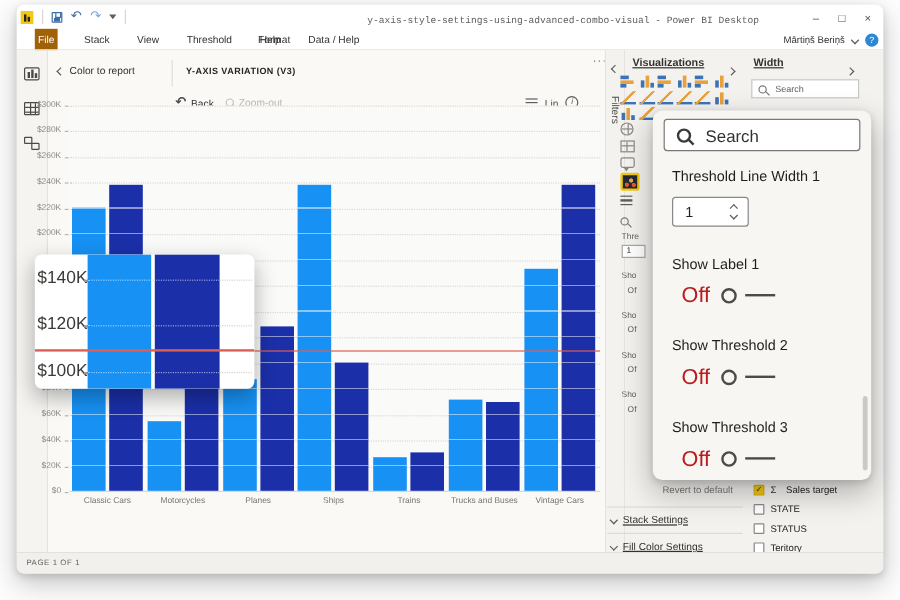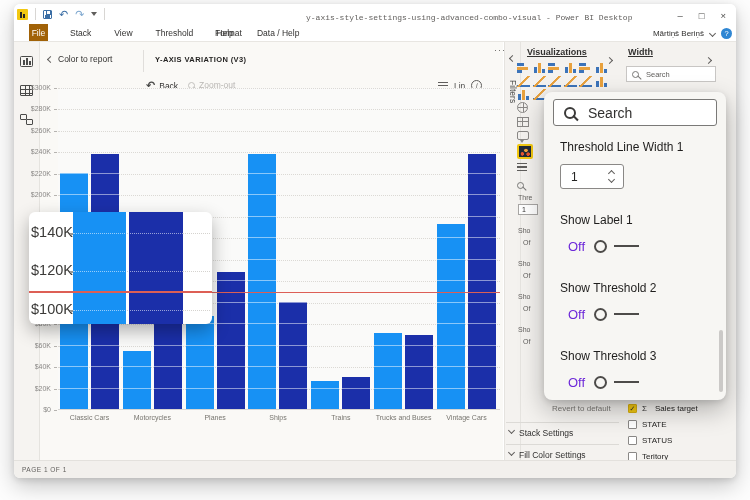--- a/index.html
+++ b/index.html
@@ -122,21 +122,21 @@
       radial-gradient(circle at 58% 40%,#f2a33c 0 1.5px,transparent 2px),
       radial-gradient(circle at 76% 74%,#e8542e 0 1.5px,transparent 2px);}
   
   #occluded{position:absolute;left:-3px;top:152px;width:26px;display:flex;flex-direction:column;}
   .occ-lab{font-size:7px;color:#605e5c;white-space:nowrap;overflow:hidden;width:24px;}
   .occ-ctl{font-size:7px;color:#605e5c;margin:5px 0 14px 5px;}
   .occ-step{width:20px;height:11px;background:#fff;border:1px solid #a8a6a4;font-size:7px;color:#323130;
     padding-left:3px;line-height:10px;margin:3px 0 12px 0;}
   
   .sectline{position:absolute;left:506px;width:113px;height:1px;background:#dcdad6;}
-  .sectrow{position:absolute;left:509px;display:flex;gap:5px;align-items:flex-start;font-size:8.5px;color:#323130;}
+  .sectrow{position:absolute;left:509px;display:flex;gap:5px;align-items:center;font-size:8.5px;color:#323130;text-decoration:underline;}
   .revert{position:absolute;left:552px;top:404px;font-size:8px;color:#7a7874;}
   
   #fieldrows{position:absolute;left:8px;top:362px;display:flex;flex-direction:column;gap:7px;}
   .frow{display:flex;align-items:center;gap:5px;font-size:8px;color:#252423;}
   .fcheck{width:9px;height:9px;border:1px solid #8a8886;border-radius:1px;background:#fff;
     font-size:7px;line-height:8px;text-align:center;color:#323130;}
   .fcheck.on{background:#f2c811;border-color:#d9b00f;}
   .fsigma{font-size:8px;color:#323130;width:8px;}
   
   #popup{position:absolute;left:544px;top:92px;width:182px;height:308px;background:#f7f6f3;border-radius:8px;
@@ -146,21 +146,21 @@
   #popup .psearch input{border:none;outline:none;background:transparent;font-size:14px;color:#323130;width:100px;}
   #popup .psearch input::placeholder{color:#323130;}
   #pbody{position:absolute;left:16px;top:48px;right:12px;}
   .p-label{font-size:12px;color:#1f1e1d;margin:0 0 10px;}
   .p-stepper{width:64px;height:25px;background:#fff;border:1px solid #8a8886;border-radius:3px;position:relative;
     font-size:12px;color:#252423;line-height:24px;padding-left:10px;margin:0 0 24px;}
   .p-stepper .chev{position:absolute;right:9px;border-color:#605e5c;}
   .p-stepper .chev.up{top:6px;transform:rotate(-135deg);}
   .p-stepper .chev.dn{bottom:6px;transform:rotate(45deg);}
   .p-toggle{display:flex;align-items:center;gap:9px;margin:0 0 26px 8px;height:18px;}
-  .p-toggle .off{font-size:13px;color:#6d28d9;}
+  .p-toggle .off{font-size:18px;color:#b91c1c;}
   .knob{width:13px;height:13px;border:2px solid #4d4b49;border-radius:50%;}
   .track{width:25px;height:2.5px;background:#4d4b49;margin-left:-2px;}
   .pscroll{position:absolute;right:3px;top:238px;width:4px;height:62px;background:#cbc9c7;border-radius:2px;}
   
   #statusbar{position:absolute;left:14px;top:460px;width:722px;height:18px;background:#f2f0ed;border-top:1px solid #e3e1dd;
     border-radius:0 0 6px 6px;}
   #statusbar span{position:absolute;left:8px;top:5px;font-size:6.5px;color:#605e5c;letter-spacing:.5px;}
   .grayed{color:#b8b6b3 !important;}
   .grayed .mag{border-color:#c3c1be;}
   .grayed .mag::after{background:#c3c1be;}

